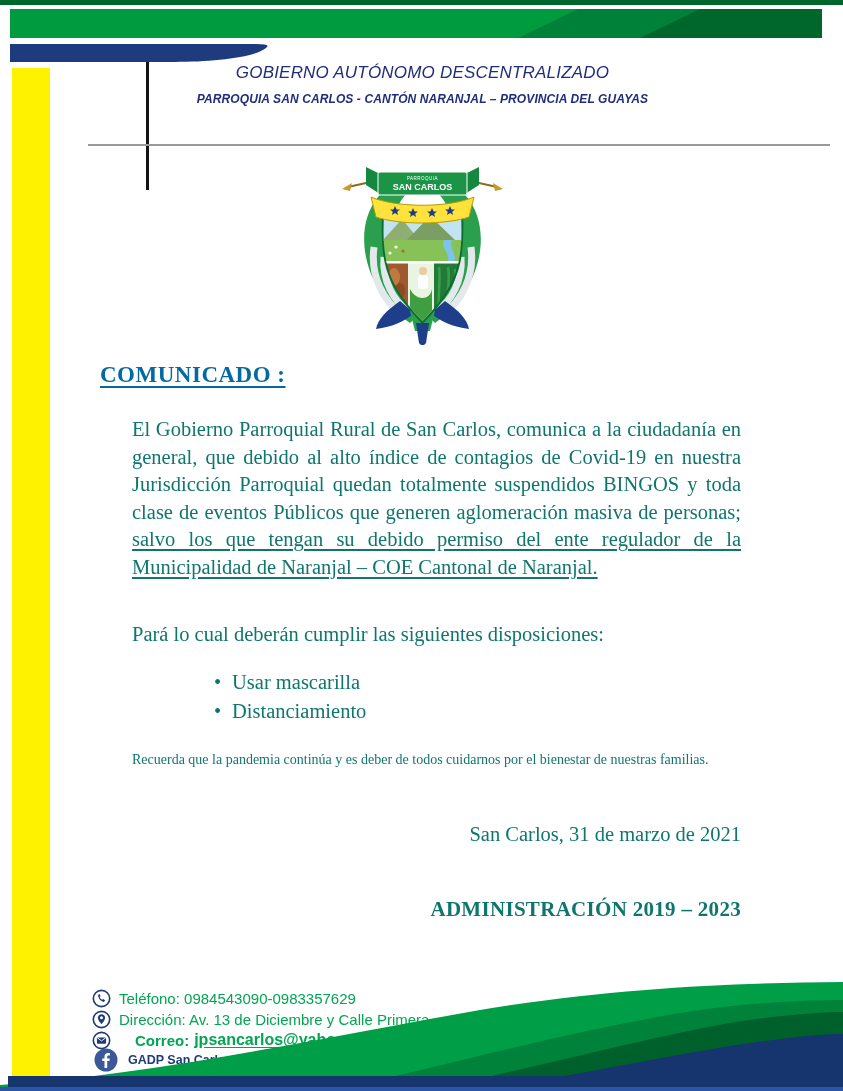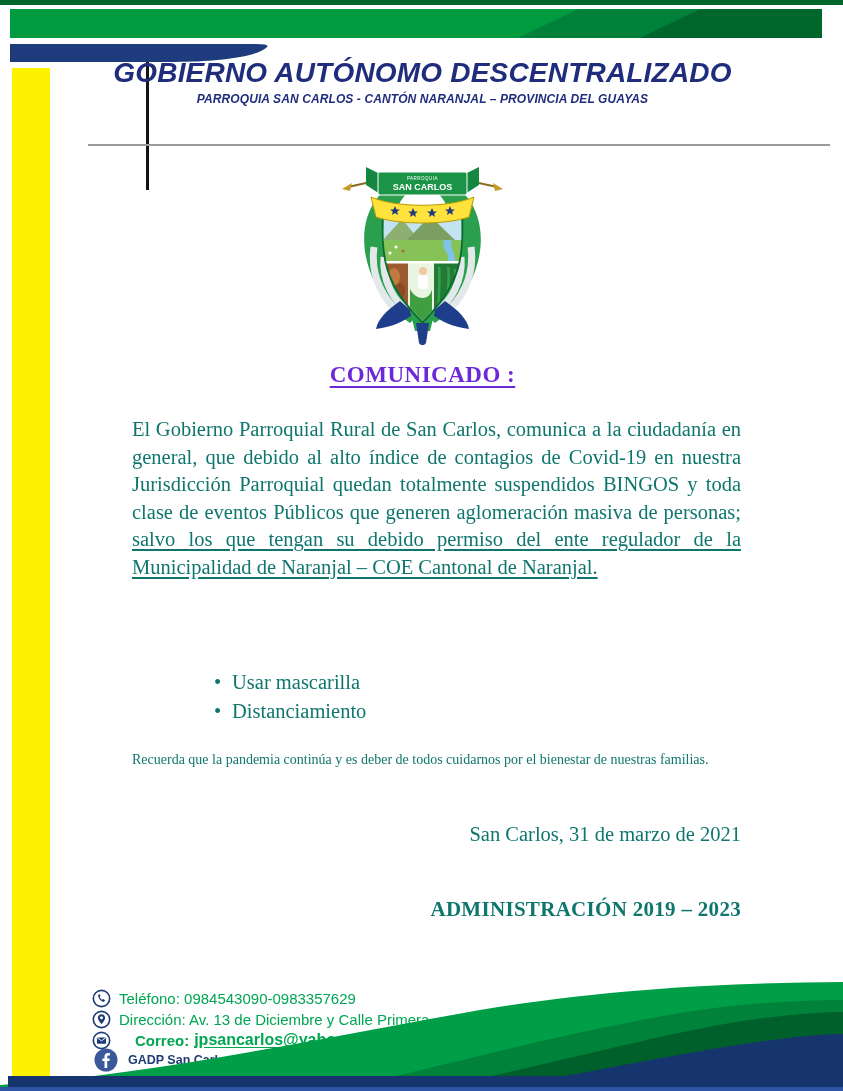--- a/index.html
+++ b/index.html
@@ -9,31 +9,31 @@
     font-family:"Liberation Serif", serif;
   }
   svg{display:block;}
   .abs{position:absolute;}
 
   
   .hdr{
     position:absolute;left:100px;top:60px;width:645px;text-align:center;
     color:#1f2d7c;font-family:"Liberation Sans", sans-serif;font-style:italic;
   }
-  .hdr-l1{font-size:28px;font-weight:700;letter-spacing:.2px;line-height:26px;white-space:pre-wrap;}
+  .hdr-l1{font-size:17px;font-weight:400;letter-spacing:.2px;line-height:26px;white-space:pre-wrap;}
   .hdr-l2{font-size:21px;font-weight:600;letter-spacing:.2px;line-height:25px;white-space:pre-wrap;}
   .hdr-l3{font-size:12px;font-weight:700;letter-spacing:.1px;line-height:19px;margin-top:4px;white-space:pre-wrap;}
   .hdr-rule{position:absolute;left:88px;top:144px;width:742px;height:0;border-top:2px solid #9a9a9a;}
   .vline{position:absolute;left:146px;top:62px;width:3px;height:128px;background:#141414;}
   .ybar{position:absolute;left:12px;top:68px;width:38px;height:1010px;background:#fff200;}
 
   
   .title{
-    position:absolute;left:100px;top:362px;width:645px;text-align:center;
-    color:#6d28d9;font-size:23px;font-weight:700;letter-spacing:.5px;
+    position:absolute;left:100px;top:362px;width:645px;text-align:left;
+    color:#0369a1;font-size:23px;font-weight:700;letter-spacing:.5px;
     text-decoration:underline;text-decoration-thickness:2px;text-underline-offset:4px;
   }
   .body-col{position:absolute;left:132px;width:609px;color:#0f766e;}
   .p1{top:416px;font-size:20.5px;line-height:27.5px;text-align:justify;}
   .p1 .ul{text-decoration:underline;text-underline-offset:3px;}
   .p2{top:621px;font-size:20.5px;line-height:27px;}
   .bullets{top:668px;font-size:20.5px;line-height:28.5px;}
   .bullet-row{display:flex;}
   .bullet-dot{width:18px;margin-left:82px;flex:none;}
   .p3{top:746px;font-size:14px;line-height:27.5px;}
@@ -143,20 +143,21 @@
     <use href="#star" x="92" y="52" fill="#1d3b7e"></use>
     <use href="#star" x="110" y="50" fill="#1d3b7e"></use>
   </svg>
 
   <div class="title">COMUNICADO :</div>
 
   <div class="body-col abs p1">
     <span>El Gobierno Parroquial Rural de San Carlos, comunica a la ciudadanía en general, que debido al alto índice de contagios de Covid-19 en nuestra Jurisdicción Parroquial quedan totalmente suspendidos BINGOS y toda clase de eventos Públicos que generen aglomeración masiva de personas; </span><span class="ul">salvo los que tengan su debido permiso del ente regulador de la Municipalidad de Naranjal – COE Cantonal de Naranjal.</span>
   </div>
 
+  <div class="body-col abs p2">Pará lo cual deberán cumplir las siguientes disposiciones:</div>
 
   <div class="body-col abs bullets">
     <div class="bullet-row">
       <span class="bullet-dot">•</span>
       <span>Usar mascarilla</span>
     </div>
     <div class="bullet-row">
       <span class="bullet-dot">•</span>
       <span>Distanciamiento</span>
     </div>

